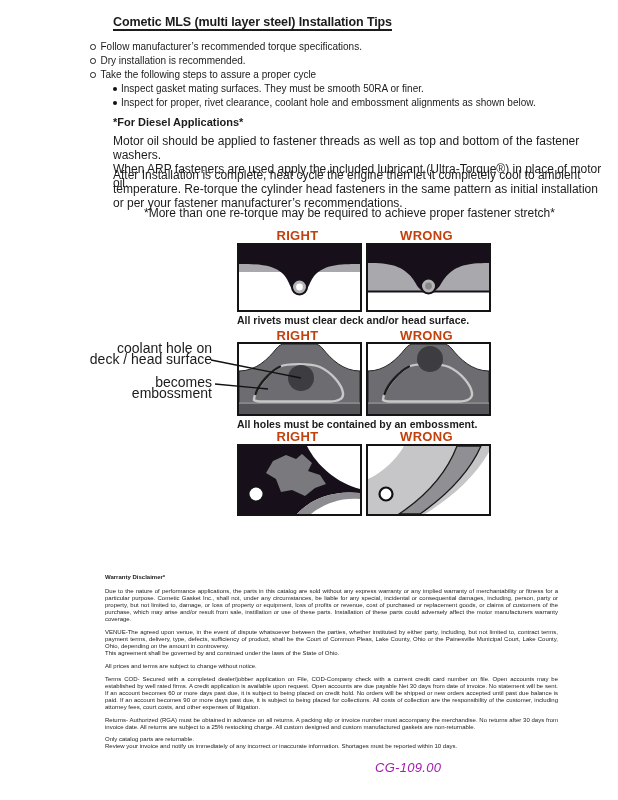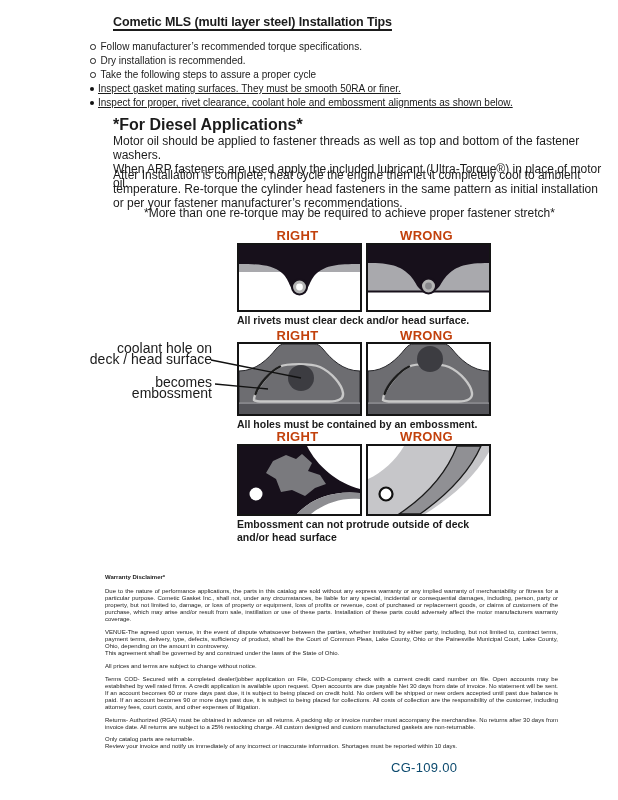--- a/index.html
+++ b/index.html
@@ -5,44 +5,44 @@
   html,body{margin:0;padding:0;background:#fff;}
   #page{position:relative;width:618px;height:800px;background:#fff;overflow:hidden;
         font-family:"Liberation Sans",sans-serif;color:#1b1b1b;}
 
   .title{position:absolute;left:113px;top:15px;font-size:12.5px;font-weight:bold;
          letter-spacing:-0.1px;text-decoration:underline;text-decoration-thickness:1.5px;
          text-underline-offset:2.5px;white-space:nowrap;}
 
   .bullets{position:absolute;left:90px;top:40px;font-size:10px;}
   .brow{display:flex;align-items:center;height:14px;line-height:14px;white-space:nowrap;}
-  .brow.sub{text-decoration:underline;}
+  .brow.sub{margin-left:23px;}
   .dot-o{flex:0 0 auto;width:3.5px;height:3.5px;border:1px solid #222;border-radius:50%;margin-right:5px;}
   .dot-f{flex:0 0 auto;width:4px;height:4px;background:#111;border-radius:50%;margin-right:4px;}
 
-  .h-diesel{position:absolute;left:113px;top:116px;font-size:16px;font-weight:bold;}
+  .h-diesel{position:absolute;left:113px;top:116px;font-size:11px;font-weight:bold;}
   .para{position:absolute;left:113px;font-size:12px;line-height:14px;white-space:pre-line;}
   #p1{top:134px;} #p2{top:168px;} #note{top:206px;margin-left:31px;}
 
   .dlabel{position:absolute;width:121px;text-align:center;font-size:13px;font-weight:bold;
           letter-spacing:0.3px;color:#c2410c;}
   .dbox{position:absolute;border:2.5px solid #141414;background:#fff;}
   .dbox svg{display:block;}
   .caption{position:absolute;left:237px;font-size:10.5px;font-weight:bold;line-height:13px;white-space:pre-line;}
 
   .sidelabel{position:absolute;left:88px;width:124px;text-align:right;font-size:14px;
              line-height:11px;white-space:pre-line;}
   #leaders{position:absolute;left:110px;top:338px;z-index:5;}
 
   .fp{position:absolute;left:105px;top:574px;width:453px;font-size:6px;line-height:7.1px;color:#222;}
   .fp p{margin:0 0 5.5px 0;text-align:justify;}
   .fp p.tight{margin-bottom:0;}
   .fp .fph{font-weight:bold;margin-bottom:7px;text-align:left;}
 
-  .footer-code{position:absolute;left:391px;top:760px;font-size:13px;color:#0c4a6e;letter-spacing:0.3px;}
+  .footer-code{position:absolute;left:375px;top:760px;font-size:13px;color:#a21caf;letter-spacing:0.3px;font-style:italic;}
 
   
   .f-white{fill:#fff;} .f-black{fill:var(--black,#17101b);}
   .f-gray{fill:var(--deckgray,#a9a9ad);}
   .f-rivetring{fill:var(--rivetring,#b4b4b4);stroke:var(--black,#17101b);stroke-width:2;}
   .f-rivetdark{fill:var(--rivetdark,#87878b);}
   .f-gasket{fill:var(--gasket,#6d6d71);stroke:#26262a;stroke-width:1;}
   .f-strip{fill:var(--strip,#55555a);}
   .f-lightline{fill:var(--lightline,#9a9a9e);}
   .emboss{fill:none;stroke:var(--embossline,#c8c8c8);stroke-width:2.4;}
@@ -167,22 +167,20 @@
   </div>
   <div class="dbox" style="left:366px;top:444px;">
     <svg width="121" height="68" viewBox="0 0 121 68">
       <rect width="121" height="68" class="f-white"></rect>
       <path d="M0,68 V33 C14,27 28,14 36,0 H121 V68 Z" class="f-band"></path>
       <path d="M121,6 C106,32 83,52 57,68 H121 Z" class="f-white"></path>
       <path d="M89,0 H113 C101,27 79,49 52,68 H31 C58,50 79,26 89,0 Z" class="f-stripe2"></path>
       <circle cx="18" cy="48" r="6.5" class="f-white s-black2"></circle>
     </svg>
   </div>
-  <div class="caption" style="top:518px;">Embossment can not protrude outside of deck
-and/or head surface</div>
 
   <div class="fp">
     <p class="fph">Warranty Disclaimer*</p>
     <p>Due to the nature of performance applications, the parts in this catalog are sold without any express warranty or any implied warranty of merchantability or fitness for a particular purpose. Cometic Gasket Inc., shall not, under any circumstances, be liable for any special, incidental or consequential damages, including, person, party or property, but not limited to, damage, or loss of property or equipment, loss of profits or revenue, cost of purchased or replacement goods, or claims of customers of the purchase, which may arise and/or result from sale, instillation or use of these parts. Installation of these parts could adversely affect the motor manufacturers warranty coverage.</p>
     <p class="tight">VENUE-The agreed upon venue, in the event of dispute whatsoever between the parties, whether instituted by either party, including, but not limited to, contract terms, payment terms, delivery, type, defects, sufficiency of product, shall be the Court of Common Pleas, Lake County, Ohio or the Painesville Municipal Court, Lake County, Ohio, depending on the amount in controversy.</p>
     <p>This agreement shall be governed by and construed under the laws of the State of Ohio.</p>
     <p>All prices and terms are subject to change without notice.</p>
     <p>Terms COD- Secured with a completed dealer/jobber application on File, COD-Company check with a current credit card number on file. Open accounts may be established by well rated firms. A credit application is available upon request. Open accounts are due payable Net 30 days from date of invoice. No statement will be sent. If an account becomes 60 or more days past due, it is subject to being placed on credit hold. No orders will be shipped or new orders accepted until past due balance is paid. If an account becomes 90 or more days past due, it is subject to being placed for collections. All costs of collection are the responsibility of the customer, including attorney fees, court costs, and other expenses of litigation.</p>
     <p>Returns- Authorized (RGA) must be obtained in advance on all returns. A packing slip or invoice number must accompany the merchandise. No returns after 30 days from invoice date. All returns are subject to a 25% restocking charge. All custom designed and custom manufactured gaskets are non-returnable.</p>
     <p class="tight">Only catalog parts are returnable.</p>

